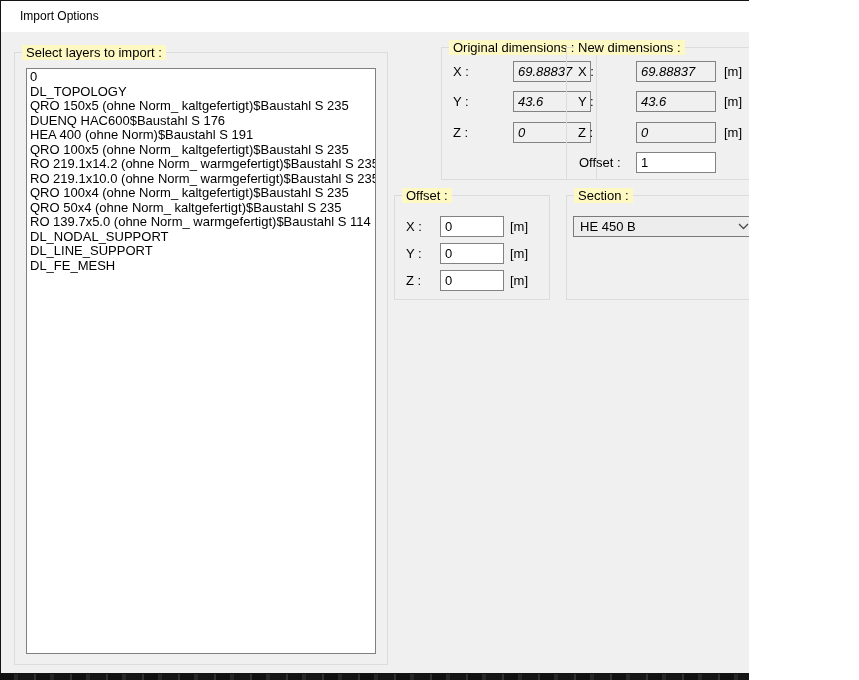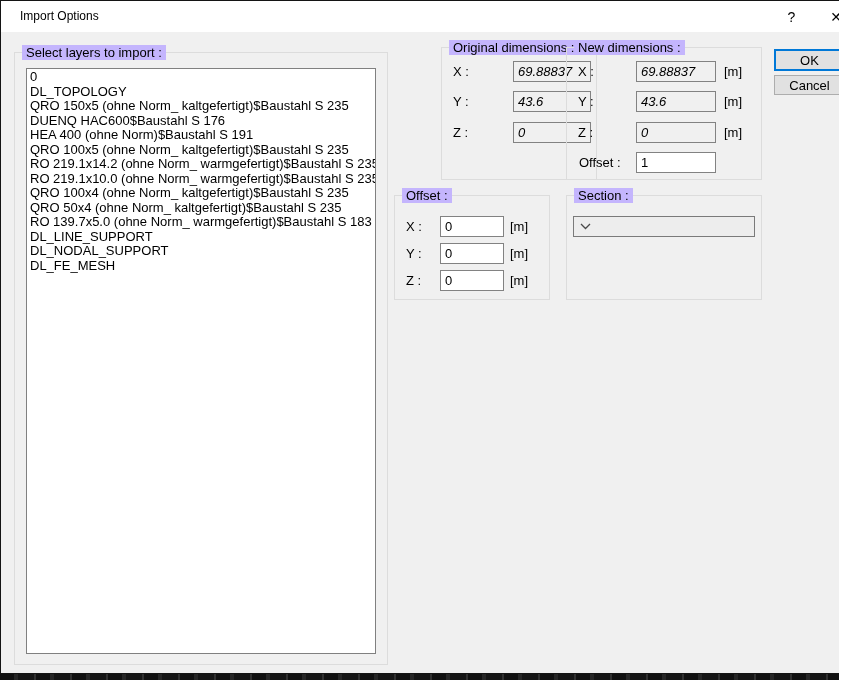--- a/index.html
+++ b/index.html
@@ -1,34 +1,34 @@
 <!DOCTYPE html>
 <html><head>
 <meta charset="utf-8">
 <style>
   * { margin:0; padding:0; box-sizing:border-box; }
   html,body { width:859px; height:680px; }
   body { font-family:"Liberation Sans","DejaVu Sans",sans-serif; font-size:13px; color:#000; }
 
-  .screen { position:relative; width:839px; height:680px; background:#1a1a1a; overflow:hidden; }
+  .screen { position:relative; width:749px; height:680px; background:#1a1a1a; overflow:hidden; }
 
   .dialog { position:absolute; left:0; top:0; width:859px; height:674px;
             background:#f0f0f0; border:1px solid #141414; }
 
   
   .titlebar { position:absolute; left:0; top:0; width:857px; height:31px; background:#ffffff; }
   .titlebar .title { position:absolute; left:19px; top:0; line-height:31px; font-size:12px; }
   .tb-btn { position:absolute; top:0; height:31px; display:flex; align-items:center; justify-content:center;
             cursor:default; }
   .tb-btn.help  { left:768px; width:45px; font-size:14px; }
   .tb-btn.close { left:813px; width:44px; font-size:14px; }
 
   
   .group { position:absolute; border:1px solid #dcdcdc; }
-  .group-label { position:absolute; top:-8px; left:7px; background:#c4b5fd; padding:0 4px; font-size:13px;
+  .group-label { position:absolute; top:-8px; left:7px; background:#fef9c3; padding:0 4px; font-size:13px;
                  white-space:nowrap;text-align:center; }
 
   .g-layers   { left:13px;  top:51px;  width:374px; height:613px; }
   .g-origdim  { left:393px; top:46px;  width:156px; height:133px;margin-left:47px; }
   .g-newdim   { left:565px; top:46px;  width:196px; height:133px; }
   .g-offset   { left:393px; top:194px; width:156px; height:105px; }
   .g-section  { left:565px; top:194px; width:196px; height:105px; }
 
   
   .listbox { position:absolute; left:11px; top:15px; width:350px; height:586px;
@@ -102,23 +102,23 @@
         <div class="list-item">0</div>
         <div class="list-item">DL_TOPOLOGY</div>
         <div class="list-item">QRO 150x5 (ohne Norm_ kaltgefertigt)$Baustahl S 235</div>
         <div class="list-item">DUENQ HAC600$Baustahl S 176</div>
         <div class="list-item">HEA 400 (ohne Norm)$Baustahl S 191</div>
         <div class="list-item">QRO 100x5 (ohne Norm_ kaltgefertigt)$Baustahl S 235</div>
         <div class="list-item">RO 219.1x14.2 (ohne Norm_ warmgefertigt)$Baustahl S 235</div>
         <div class="list-item">RO 219.1x10.0 (ohne Norm_ warmgefertigt)$Baustahl S 235</div>
         <div class="list-item">QRO 100x4 (ohne Norm_ kaltgefertigt)$Baustahl S 235</div>
         <div class="list-item">QRO 50x4 (ohne Norm_ kaltgefertigt)$Baustahl S 235</div>
-        <div class="list-item">RO 139.7x5.0 (ohne Norm_ warmgefertigt)$Baustahl S 183</div>
+        <div class="list-item">RO 139.7x5.0 (ohne Norm_ warmgefertigt)$Baustahl S 114</div>
+        <div class="list-item">DL_NODAL_SUPPORT</div>
         <div class="list-item">DL_LINE_SUPPORT</div>
-        <div class="list-item">DL_NODAL_SUPPORT</div>
         <div class="list-item">DL_FE_MESH</div>
       </div>
     </div>
 
     <div class="group g-origdim">
       <span class="group-label">Original dimensions :</span>
       <div class="row row1">
         <span class="axis-label">X :</span>
         <input class="field ro" readonly="" value="69.88837" style="">
       </div>
@@ -170,20 +170,21 @@
       <div class="row row3">
         <span class="axis-label">Z :</span>
         <input class="field" value="0" style="">
         <span class="unit">[m]</span>
       </div>
     </div>
 
     <div class="group g-section">
       <span class="group-label">Section :</span>
       <div class="combobox">
+        <span class="cb-text">HE 450 B</span>
         <span class="cb-arrow">
           <svg width="11" height="7" viewBox="0 0 11 7">
               <polyline points="1,1 5.5,5.5 10,1" fill="none" stroke="#4a4a4a" stroke-width="1.3"></polyline>
             </svg>
         </span>
       </div>
     </div>
 
     <button class="btn btn-ok">OK</button>
     <button class="btn btn-cancel">Cancel</button>

